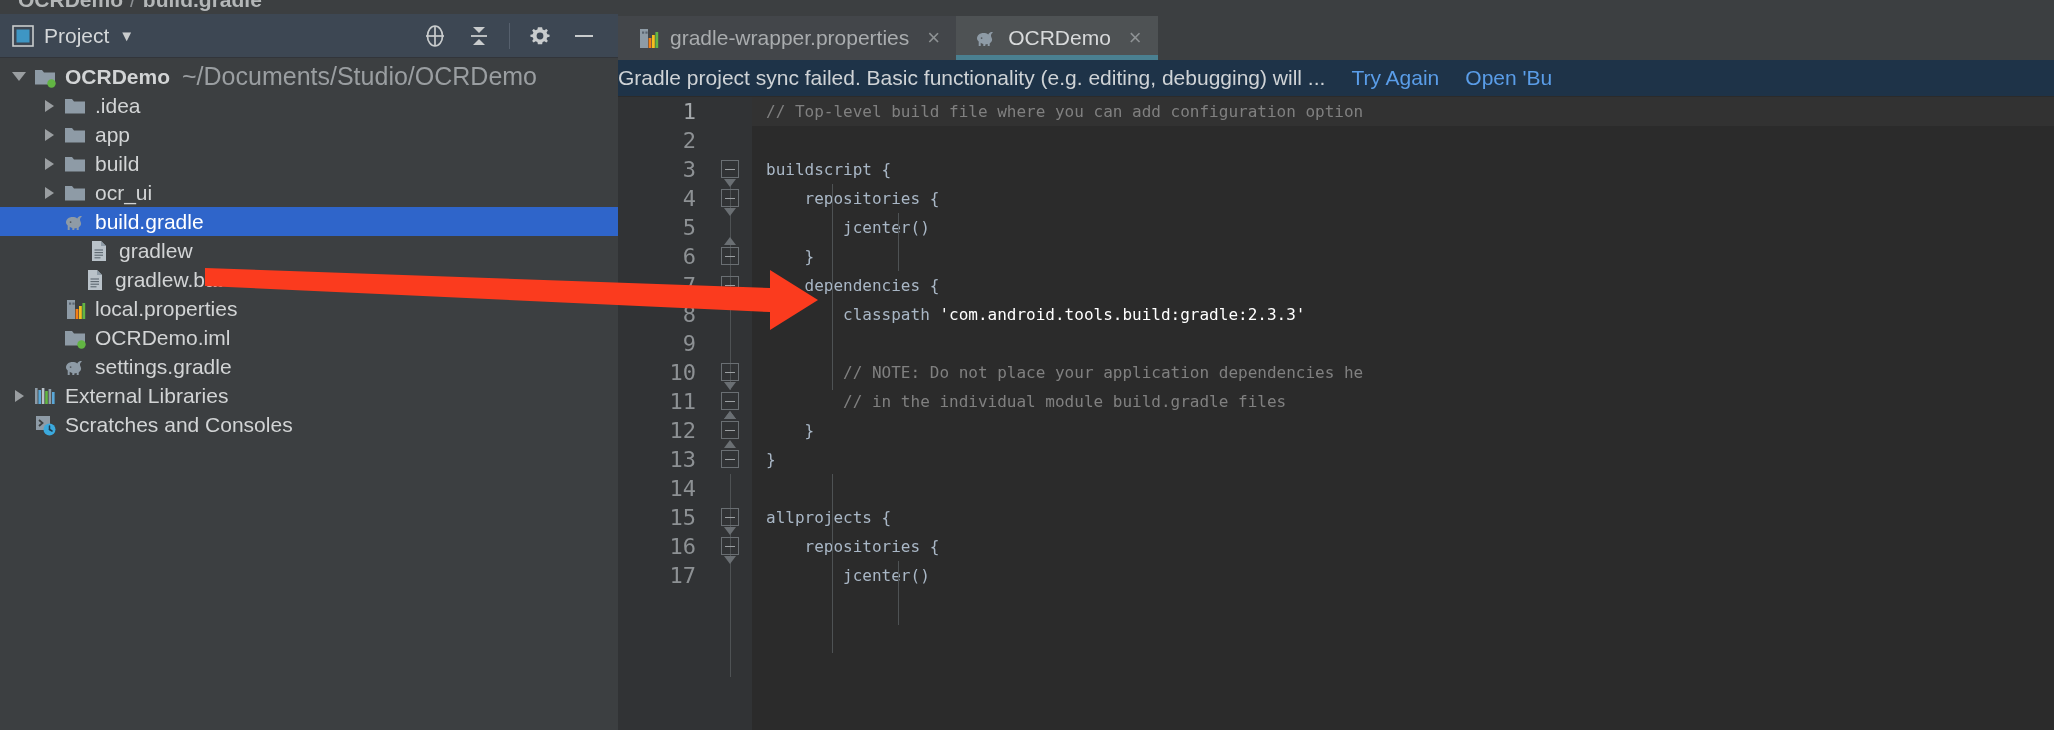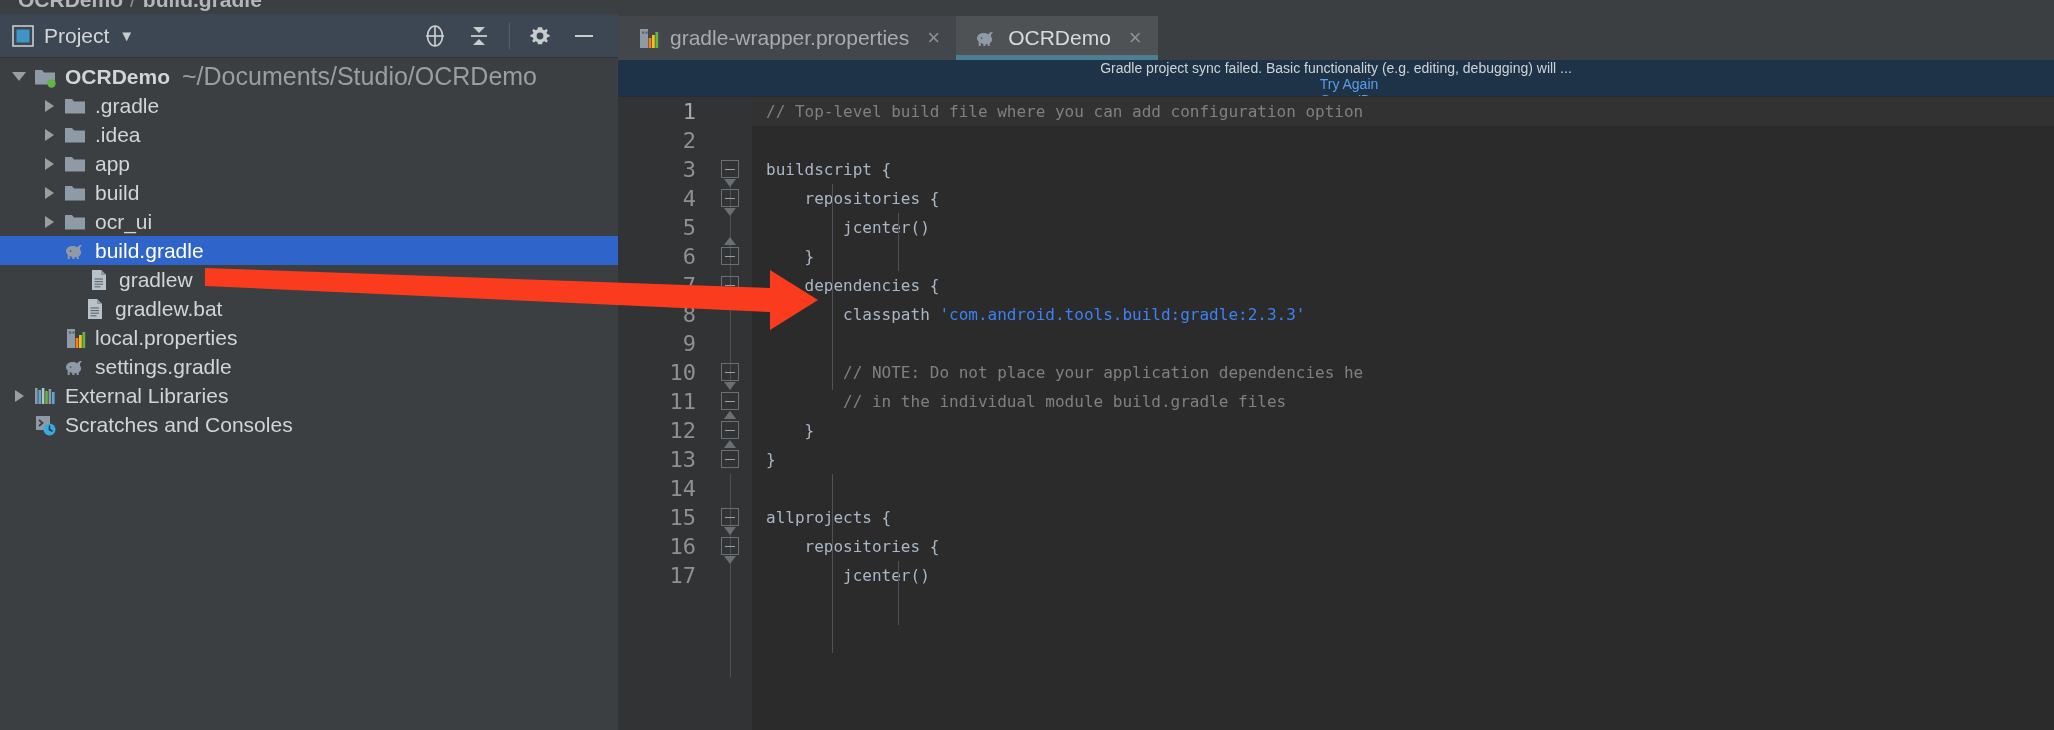--- a/index.html
+++ b/index.html
@@ -99,23 +99,22 @@
   .tab .tab-close { color: #8e9294; font-size: 22px; margin-left: 8px; }
   .tab.active { background: #4e5254; color: #d8dadb; }
   .tab.active::after {
     content: ""; position: absolute; left: 0; right: 0; bottom: 0; height: 5px;
     background: #4a8091;
   }
 
   .notify-bar {
     position: relative; height: 37px; background: #1e3348;
     display: flex; align-items: center; 
-    font-size: 14px; color: #cfd3d6; white-space: nowrap; overflow: hidden;
+    font-size: 21px; color: #cfd3d6; white-space: nowrap; overflow: hidden;
     border-bottom: 1px solid #2b2b2b;
-    flex-direction: column;
   }
   .notify-link { color: #5a9de8; margin-left: 26px; }
 
   .code-wrap {
     position: absolute; left: 0; right: 0; top: 83px; bottom: 0;
     background: #2b2b2b; overflow: hidden; display: flex;
   }
   .gutter {
     flex: 0 0 92px; background: #313335; position: relative;
   }
@@ -130,21 +129,21 @@
   }
   .ln.cur { color: #a4a8ab; }
 
   .code-line {
     height: 29px; line-height: 29px; white-space: pre;
     font-family: "DejaVu Sans Mono", monospace; font-size: 16px; color: #a9b7c6;
     padding-left: 14px;
   }
   .code-line.hl { background: #323232; }
   .cm { color: #808080; }
-  .str { color: #3b82f6; text-align: center; }
+  .str { color: #ffffff; text-align: center; }
 
   
   .fold { position: absolute; left: 11px; width: 19px; height: 19px; }
   .fold-box {
     position: absolute; left: 0; top: 0; width: 18px; height: 18px;
     border: 1px solid #6a6f73;
   }
   .fold-box::before {
     content: ""; position: absolute; left: 3px; right: 3px; top: 8px;
     height: 1px; background: #9a9ea1;
@@ -240,31 +239,20 @@
         </div>
         <div class="tree-row" style="padding-left: 36px;">
           <span class="arrow">
             <span class="tri"></span>
           </span>
           <span class="ico">
             <svg width="24" height="24" viewBox="0 0 24 24" class="icon">
               <path d="M2 5 h7 l2 2.4 h11 v12 h-20 z" fill="#8e9ba6"></path>
             </svg>
           </span>
-          <span class="label">.gradle</span>
-        </div>
-        <div class="tree-row" style="padding-left: 36px;">
-          <span class="arrow">
-            <span class="tri"></span>
-          </span>
-          <span class="ico">
-            <svg width="24" height="24" viewBox="0 0 24 24" class="icon">
-              <path d="M2 5 h7 l2 2.4 h11 v12 h-20 z" fill="#8e9ba6"></path>
-            </svg>
-          </span>
           <span class="label">.idea</span>
         </div>
         <div class="tree-row" style="padding-left: 36px;">
           <span class="arrow">
             <span class="tri"></span>
           </span>
           <span class="ico">
             <svg width="24" height="24" viewBox="0 0 24 24" class="icon">
               <path d="M2 5 h7 l2 2.4 h11 v12 h-20 z" fill="#8e9ba6"></path>
             </svg>
@@ -341,20 +329,30 @@
             <svg width="24" height="24" viewBox="0 0 24 24" class="icon">
               <path d="M4 3 h8 v19 h-8 z" fill="#8e9ba6"></path>
               <rect x="6" y="5.5" width="2.2" height="2.2" fill="#5a6470"></rect>
               <rect x="9.4" y="5.5" width="2.2" height="2.2" fill="#5a6470"></rect>
               <rect x="12.6" y="12" width="2.8" height="10" fill="#f4801a"></rect>
               <rect x="16" y="9" width="2.8" height="13" fill="#f2c01e"></rect>
               <rect x="19.4" y="6" width="2.8" height="16" fill="#62b543"></rect>
             </svg>
           </span>
           <span class="label">local.properties</span>
+        </div>
+        <div class="tree-row" style="padding-left: 36px;">
+          <span class="arrow"></span>
+          <span class="ico">
+            <svg width="24" height="24" viewBox="0 0 24 24" class="icon">
+              <path d="M2 5 h7 l2 2.4 h11 v12 h-20 z" fill="#8e9ba6"></path>
+              <circle cx="18.5" cy="18.5" r="4.2" fill="#62b543"></circle>
+            </svg>
+          </span>
+          <span class="label">OCRDemo.iml</span>
         </div>
         <div class="tree-row" style="padding-left: 36px;">
           <span class="arrow"></span>
           <span class="ico">
             <svg width="24" height="24" viewBox="0 0 24 24" class="icon">
               <path d="M3 12.5 c0-3.3 3-5.4 6.4-5.4 c2.1 0 3.6 .5 4.8 1.3 c1.2-1.9 3-2.4 4.1-2.3 c.5 0 .5 .6 .1 .9 c-1 .7-1.5 1.9-1.4 3 c.2 1.4 1.1 2.2 1.1 3.6 c0 1.6-1 3-2.4 3.8 l0 2.6 l-2 0 l0-1.9 c-.8 .2-1.6 .3-2.4 .3 l0 1.6 l-2 0 l0-1.9 c-1-.3-1.9-.8-2.6-1.4 l0 3.3 l-2 0 l0-4.6 c-1-.9-1.7-2-1.7-2.9 z" fill="#8e9ba6"></path>
               <circle cx="7.6" cy="12.1" r="0.9" fill="#52585c"></circle>
             </svg>
           </span>
           <span class="label">settings.gradle</span>

